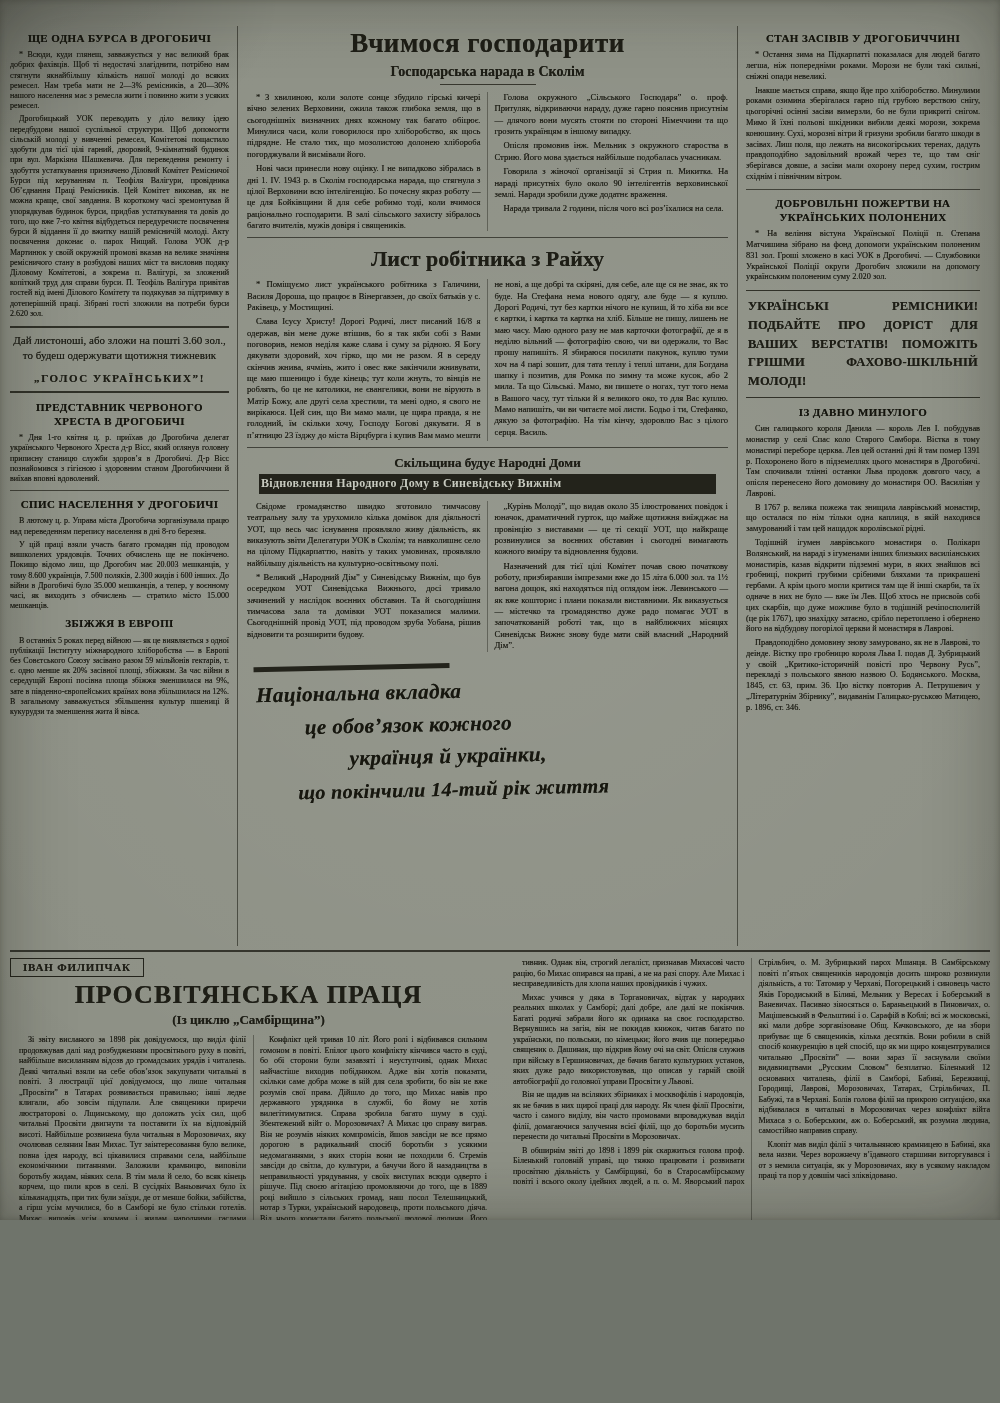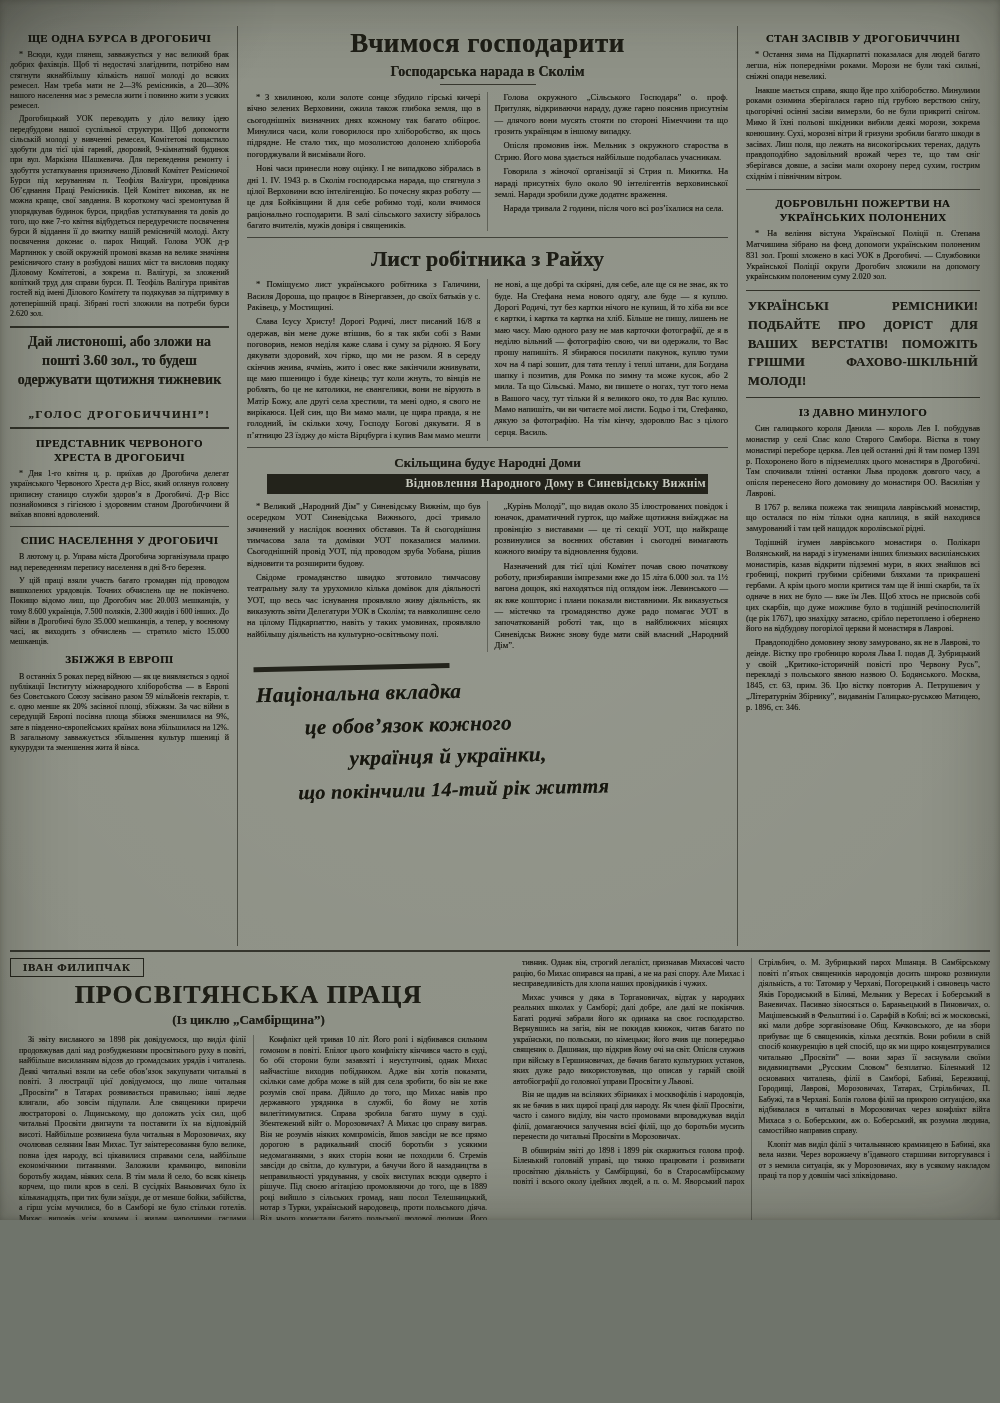--- a/index.html
+++ b/index.html
@@ -31,30 +31,30 @@
   .col-right { width: 242px; padding-left: 8px;   font-size: 8.3px; line-height: 1.3; text-align: justify; overflow: hidden; }
   .small-head {
     font-size: 11px; font-weight: bold; text-align: center;
     letter-spacing: .4px; margin: 5px 6px 5px; text-indent: 0; color: #15150e;
   }
   .rule { border-top: 1px solid rgba(32,32,24,.7); margin: 6px 0; }
   .adbox {
     border-top: 2px solid rgba(32,32,24,.85); border-bottom: 2px solid rgba(32,32,24,.85);
     padding: 5px 2px 6px; margin: 7px 0; text-align: center;
   }
-  .ad-text  { font-size: 14px; font-weight: bold; text-indent: 0; margin: 0 0 17px; line-height: 1.35; }
+  .ad-text  { font-size: 11px; font-weight: normal; text-indent: 0; margin: 0 0 8px; line-height: 1.35; }
   .ad-title { font-size: 11px; font-weight: bold; letter-spacing: 1.6px; text-indent: 0; margin: 0; }
   .h-lead   { font-size: 27px;  font-weight: bold; text-align: center; margin: 0 0 1px; text-indent: 0; letter-spacing: .5px; }
   .h-sub    { font-size: 14px;  font-weight: bold; text-align: center; margin: 0; text-indent: 0; }
   .short-rule { width: 96px; margin: 3px auto 7px; border-top: 1px solid rgba(32,32,24,.8); }
   .h-letter { font-size: 22px; font-weight: bold; text-align: center; margin: 3px 0 6px; text-indent: 0; }
   .h-skil   { font-size: 13px; font-weight: bold; text-align: center; margin: 3px 0 3px; text-indent: 0; }
   .rev-bar {
     background: #23231b; color: #c7cabf; font-weight: bold; font-size: 12px;
-    text-align: right; padding: 2px 2px; margin: 0 20px 7px; text-indent: 0; letter-spacing: .3px;
+    text-align: left; padding: 2px 2px; margin: 0 12px 7px; text-indent: 0; letter-spacing: .3px;
   }
   .twocol { column-count: 2; column-gap: 14px; column-rule: 1px solid rgba(38,38,28,.45); }
   .display-block { margin: 10px 0 0 6px; transform: rotate(-1.3deg); }
   .thick-bar { width: 196px; height: 5px; background: #23231b; margin: 4px 0 10px 2px; }
   .display-block p {
     font-size: 21px; font-weight: bold; font-style: italic;
     text-indent: 0; margin: 0 0 5px; letter-spacing: .4px; color: #17170f;
   }
   .d0 { margin-left: 4px  !important; }
   .d1 { margin-left: 52px !important; }
@@ -96,21 +96,21 @@
       <section>
         <h3 class="small-head">ЩЕ ОДНА БУРСА В ДРОГОБИЧІ</h3>
         <div>
             <p>* Всюди, куди глянеш, завважується у нас великий брак добрих фахівців. Щоб ті недостачі злагіднити, потрібно нам стягнути якнайбільшу кількість нашої молоді до всяких ремесел. Нам треба мати не 2—3% ремісників, а 20—30% нашого населення має з ремесла жити і повинно жити з усяких ремесел.</p>
             <p>Дрогобицький УОК переводить у діло велику ідею передбудови нашої суспільної структури. Щоб допомогти сільській молоді у вивченні ремесел, Комітетові пощастило здобути для тієї цілі гарний, дворовий, 9-кімнатний будинок при вул. Маркіяна Шашкевича. Для переведення ремонту і здобуття устаткування призначено Діловий Комітет Ремісничої Бурси під керуванням п. Теофіля Валігури, провідника Об’єднання Праці Ремісників. Цей Комітет виконав, як не можна краще, свої завдання. В короткому часі зремонтував й упорядкував будинок бурси, придбав устаткування та довів до того, що вже 7-го квітня відбудеться передуречисте посвячення бурси й віддання її до вжитку нашій ремісничій молоді. Акту посвячення доконає о. парох Нищий. Голова УОК д-р Мартинюк у своїй окружній промові вказав на велике значіння ремісничого стану в розбудові наших міст та висловив подяку Діловому Комітетові, а зокрема п. Валігурі, за зложений копіткий труд для справи бурси. П. Теофіль Валігура привітав гостей від імені Ділового Комітету та подякував за підтримку в дотеперішній праці. Зібрані гості зложили на потреби бурси 2.620 зол.</p>
           </div>
       </section>
 
       <aside class="adbox">
         <p class="ad-text">Дай листоноші, або зложи на пошті 3.60 зол., то будеш одержувати щотижня тижневик</p>
-        <p class="ad-title">„ГОЛОС ДРОГОБИЧЧИНІ”!</p>
+        <p class="ad-title">„ГОЛОС УКРАЇНСЬКИХ”!</p>
       </aside>
 
       <section>
         <h3 class="small-head">ПРЕДСТАВНИК ЧЕРВОНОГО ХРЕСТА В ДРОГОБИЧІ</h3>
         <div>
             <p>* Дня 1-го квітня ц. р. приїхав до Дрогобича делегат українського Червоного Хреста д-р Вісс, який оглянув головну приписну станицю служби здоров’я в Дрогобичі. Д-р Вісс познайомився з гігієною і здоровним станом Дрогобиччини й виїхав вповні вдоволений.</p>
           </div>
       </section>
 
       <div class="rule"></div>
@@ -155,22 +155,22 @@
             <p>Слава Ісусу Христу! Дорогі Родичі, лист писаний 16/8 я одержав, він мене дуже втішив, бо я так якби собі з Вами поговорив, немов неділя каже слава і суму за рідною. Я Богу дякувати здоровий, хоч гірко, що ми не разом. Я в середу скінчив жнива, ячмінь, жито і овес вже закінчили жнивувати, ще маю пшеницю і буде кінець; тут коли жнуть, то вінців не роблять, бо це не католики, не євангелики, вони не вірують в Матір Божу, але другі села хрестили, та мені одно, я свого не вирікаюся. Цей син, що Ви мамо мали, це щира правда, я не голодний, їм скільки хочу, Господу Богові дякувати. Я в п’ятницю 23 їзджу до міста Вірцбурга і купив Вам мамо мешти не нові, а ще добрі та скіряні, для себе, але ще ся не знає, як то буде. На Стефана нема нового одягу, але буде — я куплю. Дорогі Родичі, тут без картки нічого не купиш, й то хіба ви все є картки, і картка та картка на хліб. Більше не пишу, лишень не маю часу. Маю одного разу не мав карточки фотографії, де я в неділю вільний — фотографію свою, чи ви одержали, то Вас прошу напишіть. Я збираюся посилати пакунок, куплю туми хоч на 4 парі зошит, для тата теплу і теплі штани, для Богдана шапку і позитив, для Ромка по зимну та може кусок, або 2 мила. Та що Сільські. Мамо, ви пишете о ногах, тут того нема в Вашого часу, тут тільки й я великого око, то для Вас куплю. Мамо напишіть, чи ви читаєте мої листи. Бодьо і ти, Стефанко, дякую за фотографію. На тім кінчу, здоровлю Вас з цілого серця. Василь.</p>
           </div>
       </section>
 
       <div class="rule"></div>
 
       <section>
         <h1 class="h-skil">Скільщина будує Народні Доми</h1>
         <div class="rev-bar">Відновлення Народного Дому в Синевідську Вижнім</div>
         <div class="twocol">
+            <p>Свідоме громадянство швидко зготовило тимчасову театральну залу та урухомило кілька домівок для діяльності УОТ, що весь час існування проявляло живу діяльність, як виказують звіти Делегатури УОК в Сколім; та навколишнє село на цілому Підкарпаттю, навіть у таких умовинах, проявляло найбільшу діяльність на культурно-освітньому полі.</p>
             <p>* Великий „Народний Дім” у Синевідську Вижнім, що був осередком УОТ Синевідська Вижнього, досі тривало зачинений у наслідок воєнних обставин. Та й сьогоднішня тимчасова зала та домівки УОТ показалися малими. Сьогоднішній провід УОТ, під проводом зруба Уобана, рішив відновити та розширити будову.</p>
-            <p>Свідоме громадянство швидко зготовило тимчасову театральну залу та урухомило кілька домівок для діяльності УОТ, що весь час існування проявляло живу діяльність, як виказують звіти Делегатури УОК в Сколім; та навколишнє село на цілому Підкарпаттю, навіть у таких умовинах, проявляло найбільшу діяльність на культурно-освітньому полі.</p>
             <p>„Курінь Молоді”, що видав около 35 ілюстрованих повідок і юначок, драматичний гурток, що майже щотижня виїжджає на провінцію з виставами — це ті секції УОТ, що найкраще розвинулися за воєнних обставин і сьогодні вимагають кожного виміру та відновлення будови.</p>
             <p>Назначений для тієї цілі Комітет почав свою початкову роботу, призбиравши імпрезами вже до 15 літа 6.000 зол. та 1½ вагона дощок, які находяться під оглядом інж. Левинського — як вже кошторис і плани показали виставними. Як виказується — містечко та громадянство дуже радо помагає УОТ в започаткованій роботі так, що в найближчих місяцях Синевідськ Вижнє знову буде мати свій власний „Народний Дім”.</p>
           </div>
       </section>
 
       <div class="display-block">
         <div class="thick-bar"></div>
         <p class="d0">Національна вкладка</p>
         <p class="d1">це обов’язок кожного</p>
         <p class="d2">українця й українки,</p>

